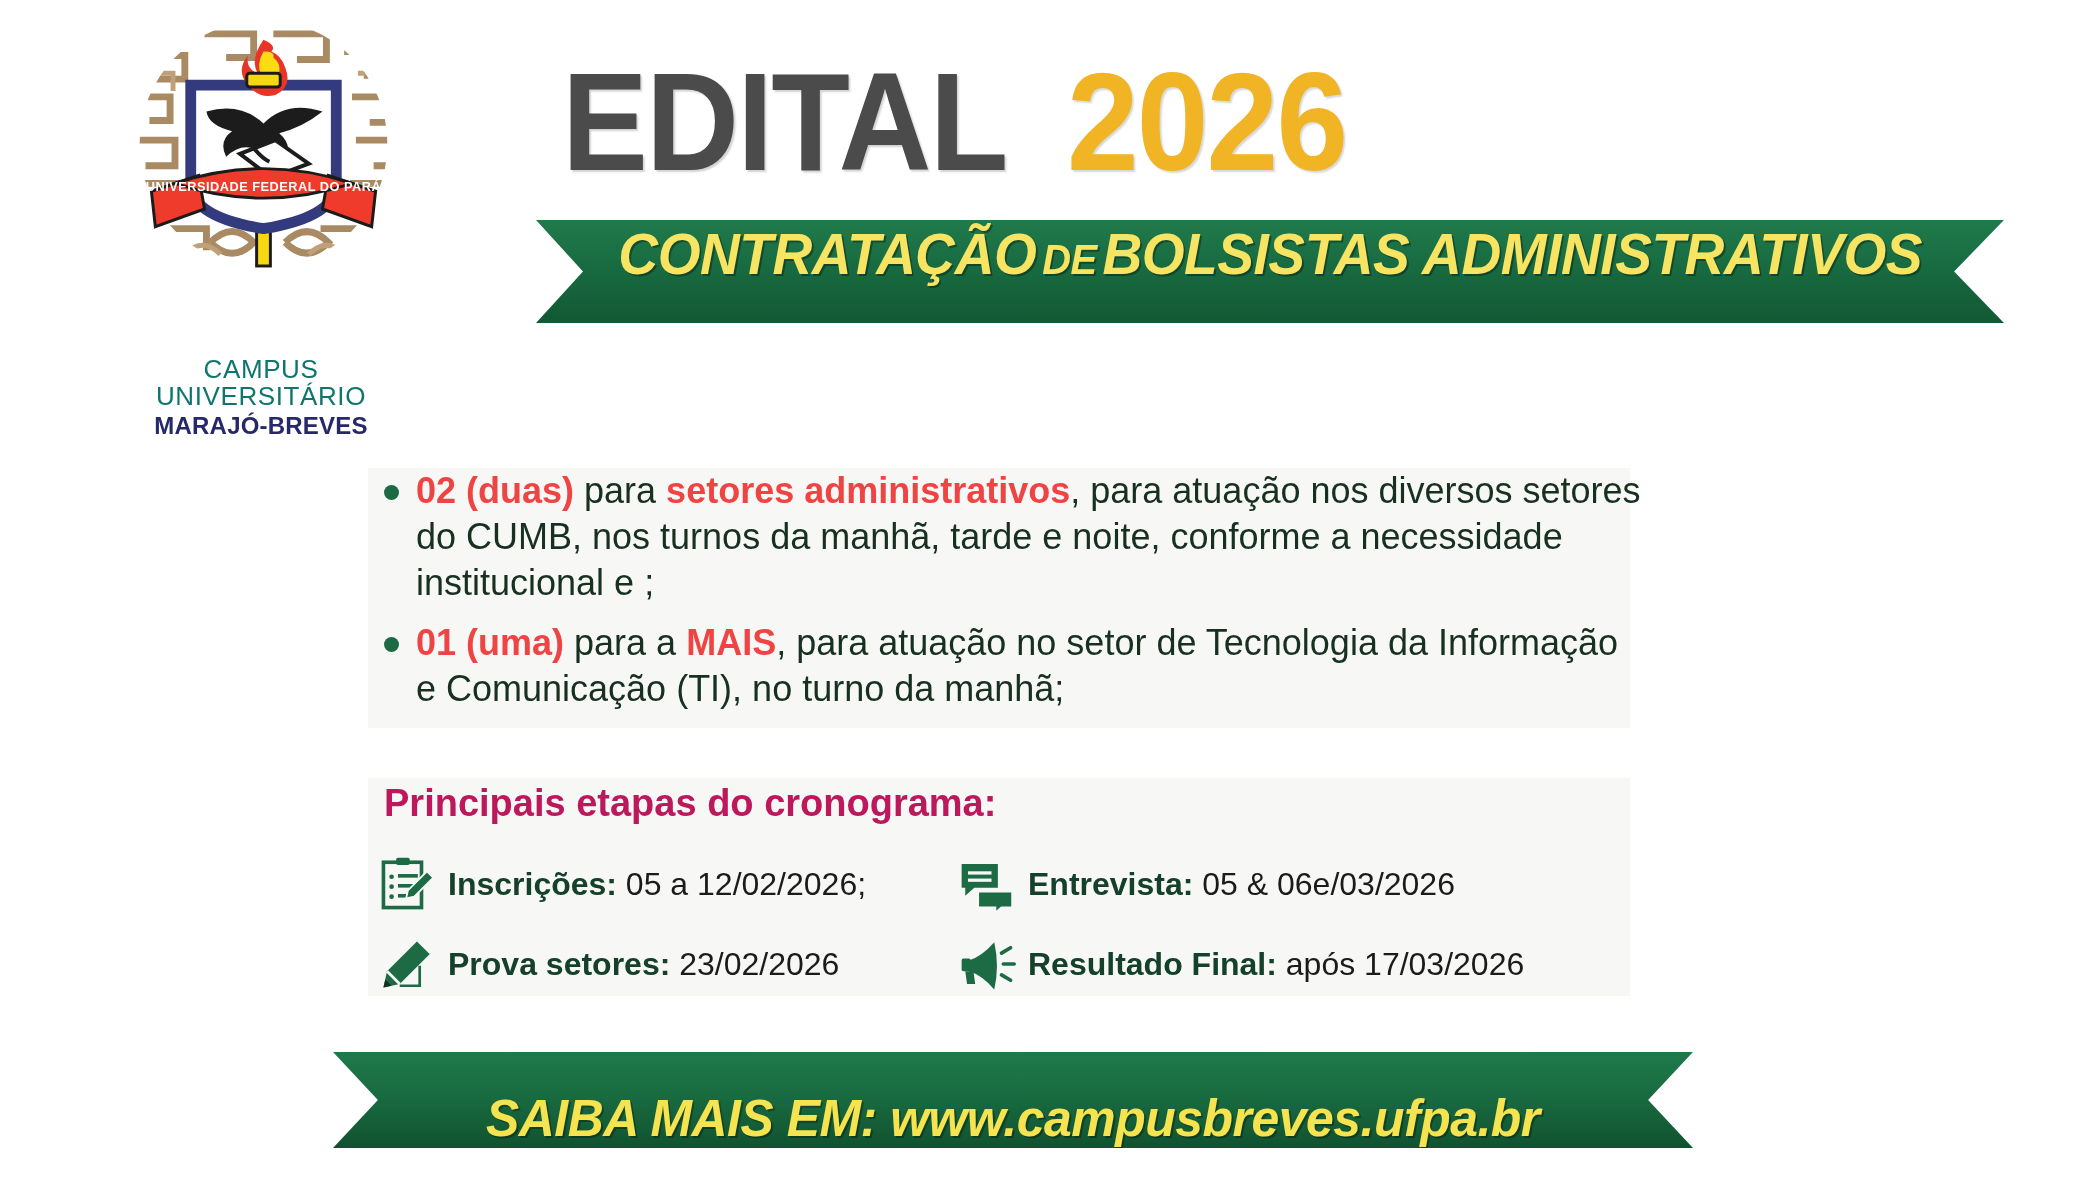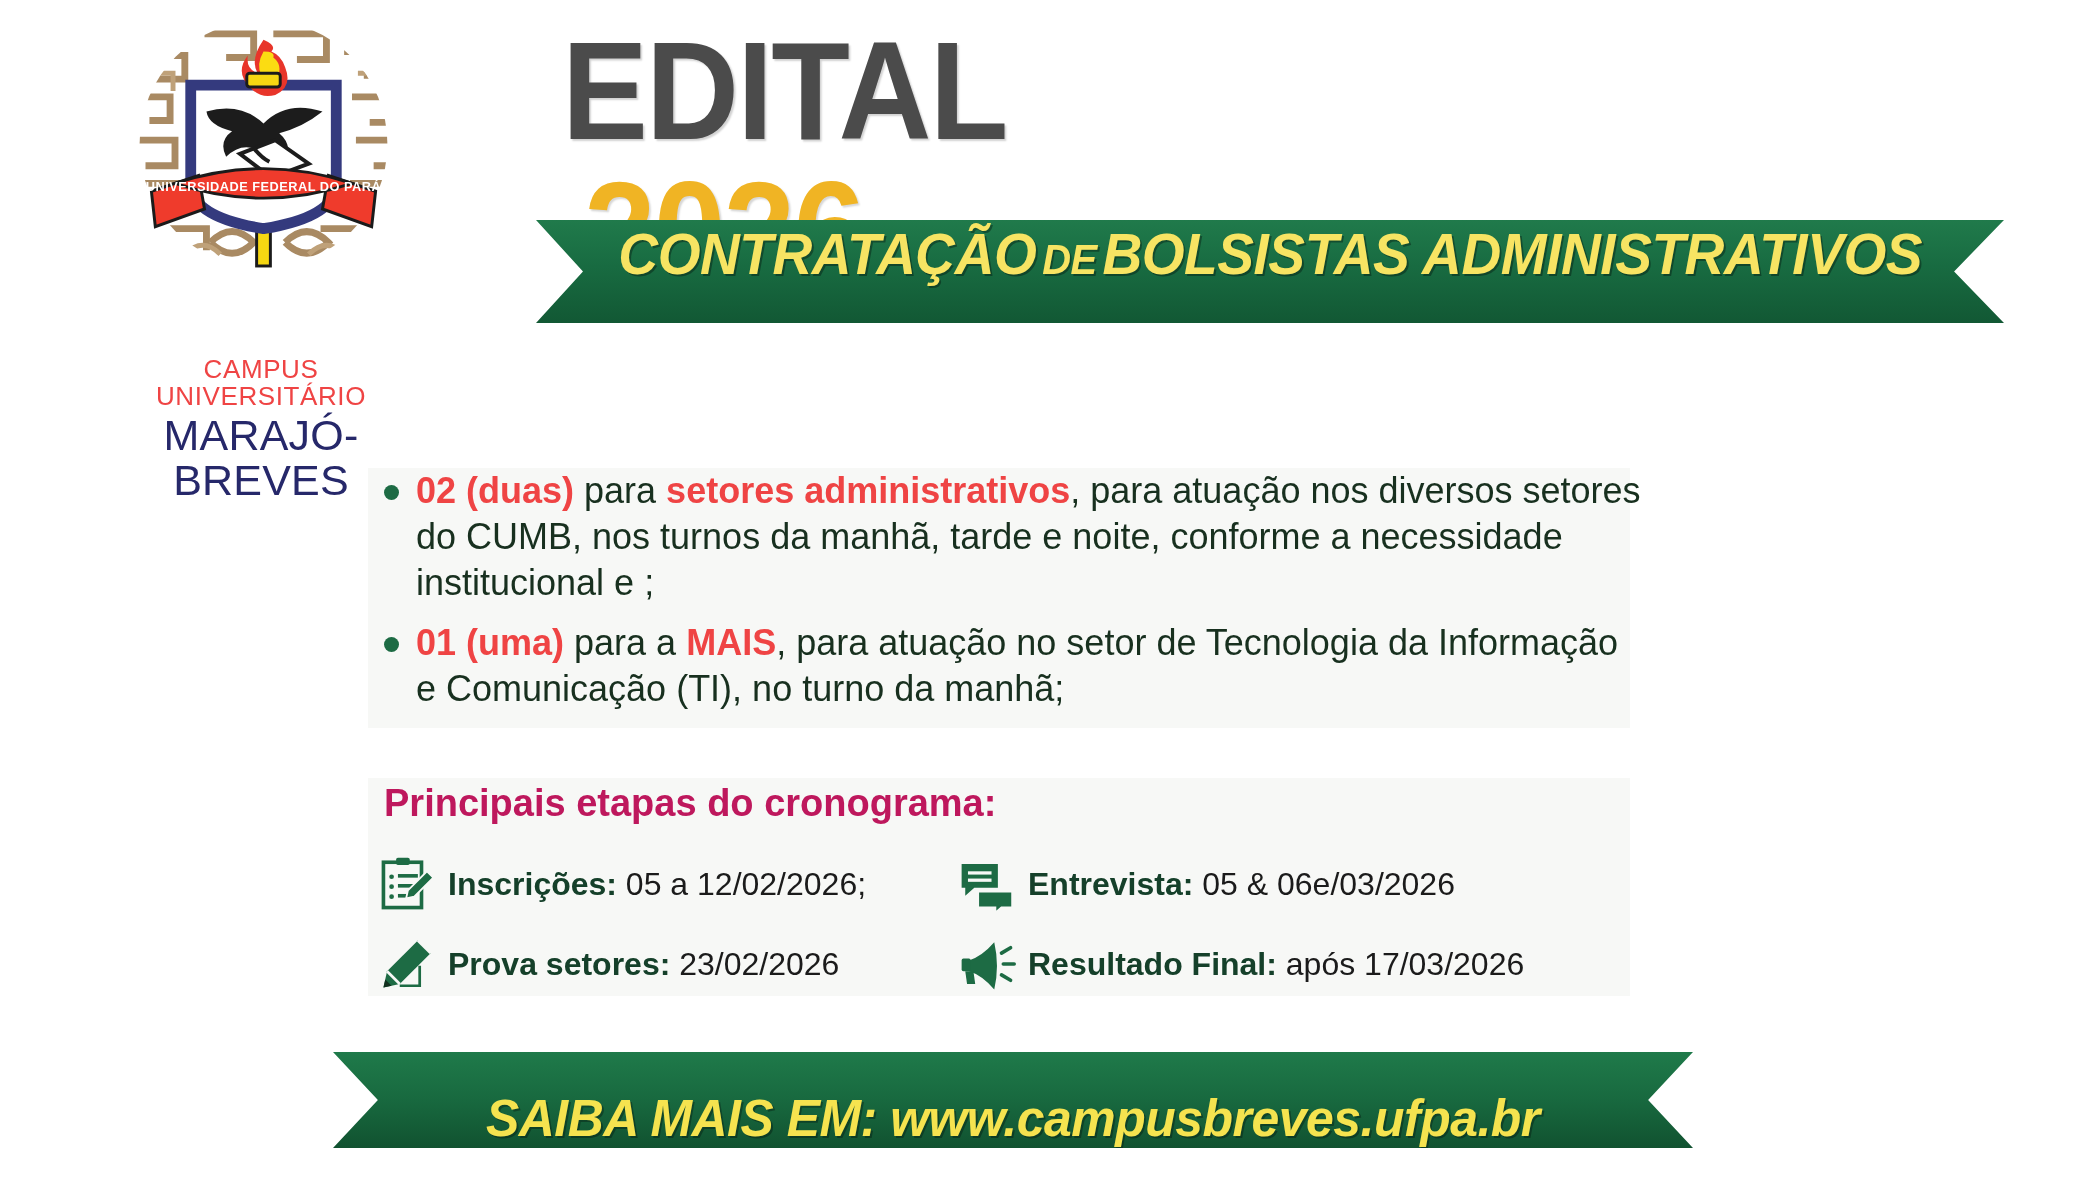--- a/index.html
+++ b/index.html
@@ -36,41 +36,40 @@
     left: 0;
     top: 338px;
     width: 330px;
     text-align: center;
     line-height: 1.05;
   }
   #campus-line1 {
     display: block;
     font-size: 26px;
     letter-spacing: 0.6px;
-    color: #ef4444;
+    color: #0f766e;
     font-weight: 400;
   }
   #campus-line2 {
     display: block;
-    font-size: 43px;
+    font-size: 24px;
     letter-spacing: 0.2px;
     color: #26286a;
-    font-weight: 400;
+    font-weight: 700;
     margin-top: 2px;
   }
 
   
   #edital-title {
     position: absolute;
     left: 562px;
-    top: 21px;
+    top: 42px;
     height: 150px;
     display: flex;
-    align-items: flex-start;
-    flex-direction: column;
+    align-items: flex-end;
   }
   #edital-word, #edital-year {
     font-family: "Liberation Sans", sans-serif;
     font-weight: 700;
     font-size: 140px;
     line-height: 1;
     letter-spacing: -2px;
     transform: scaleX(0.92);
     transform-origin: left center;
     display: inline-block;

